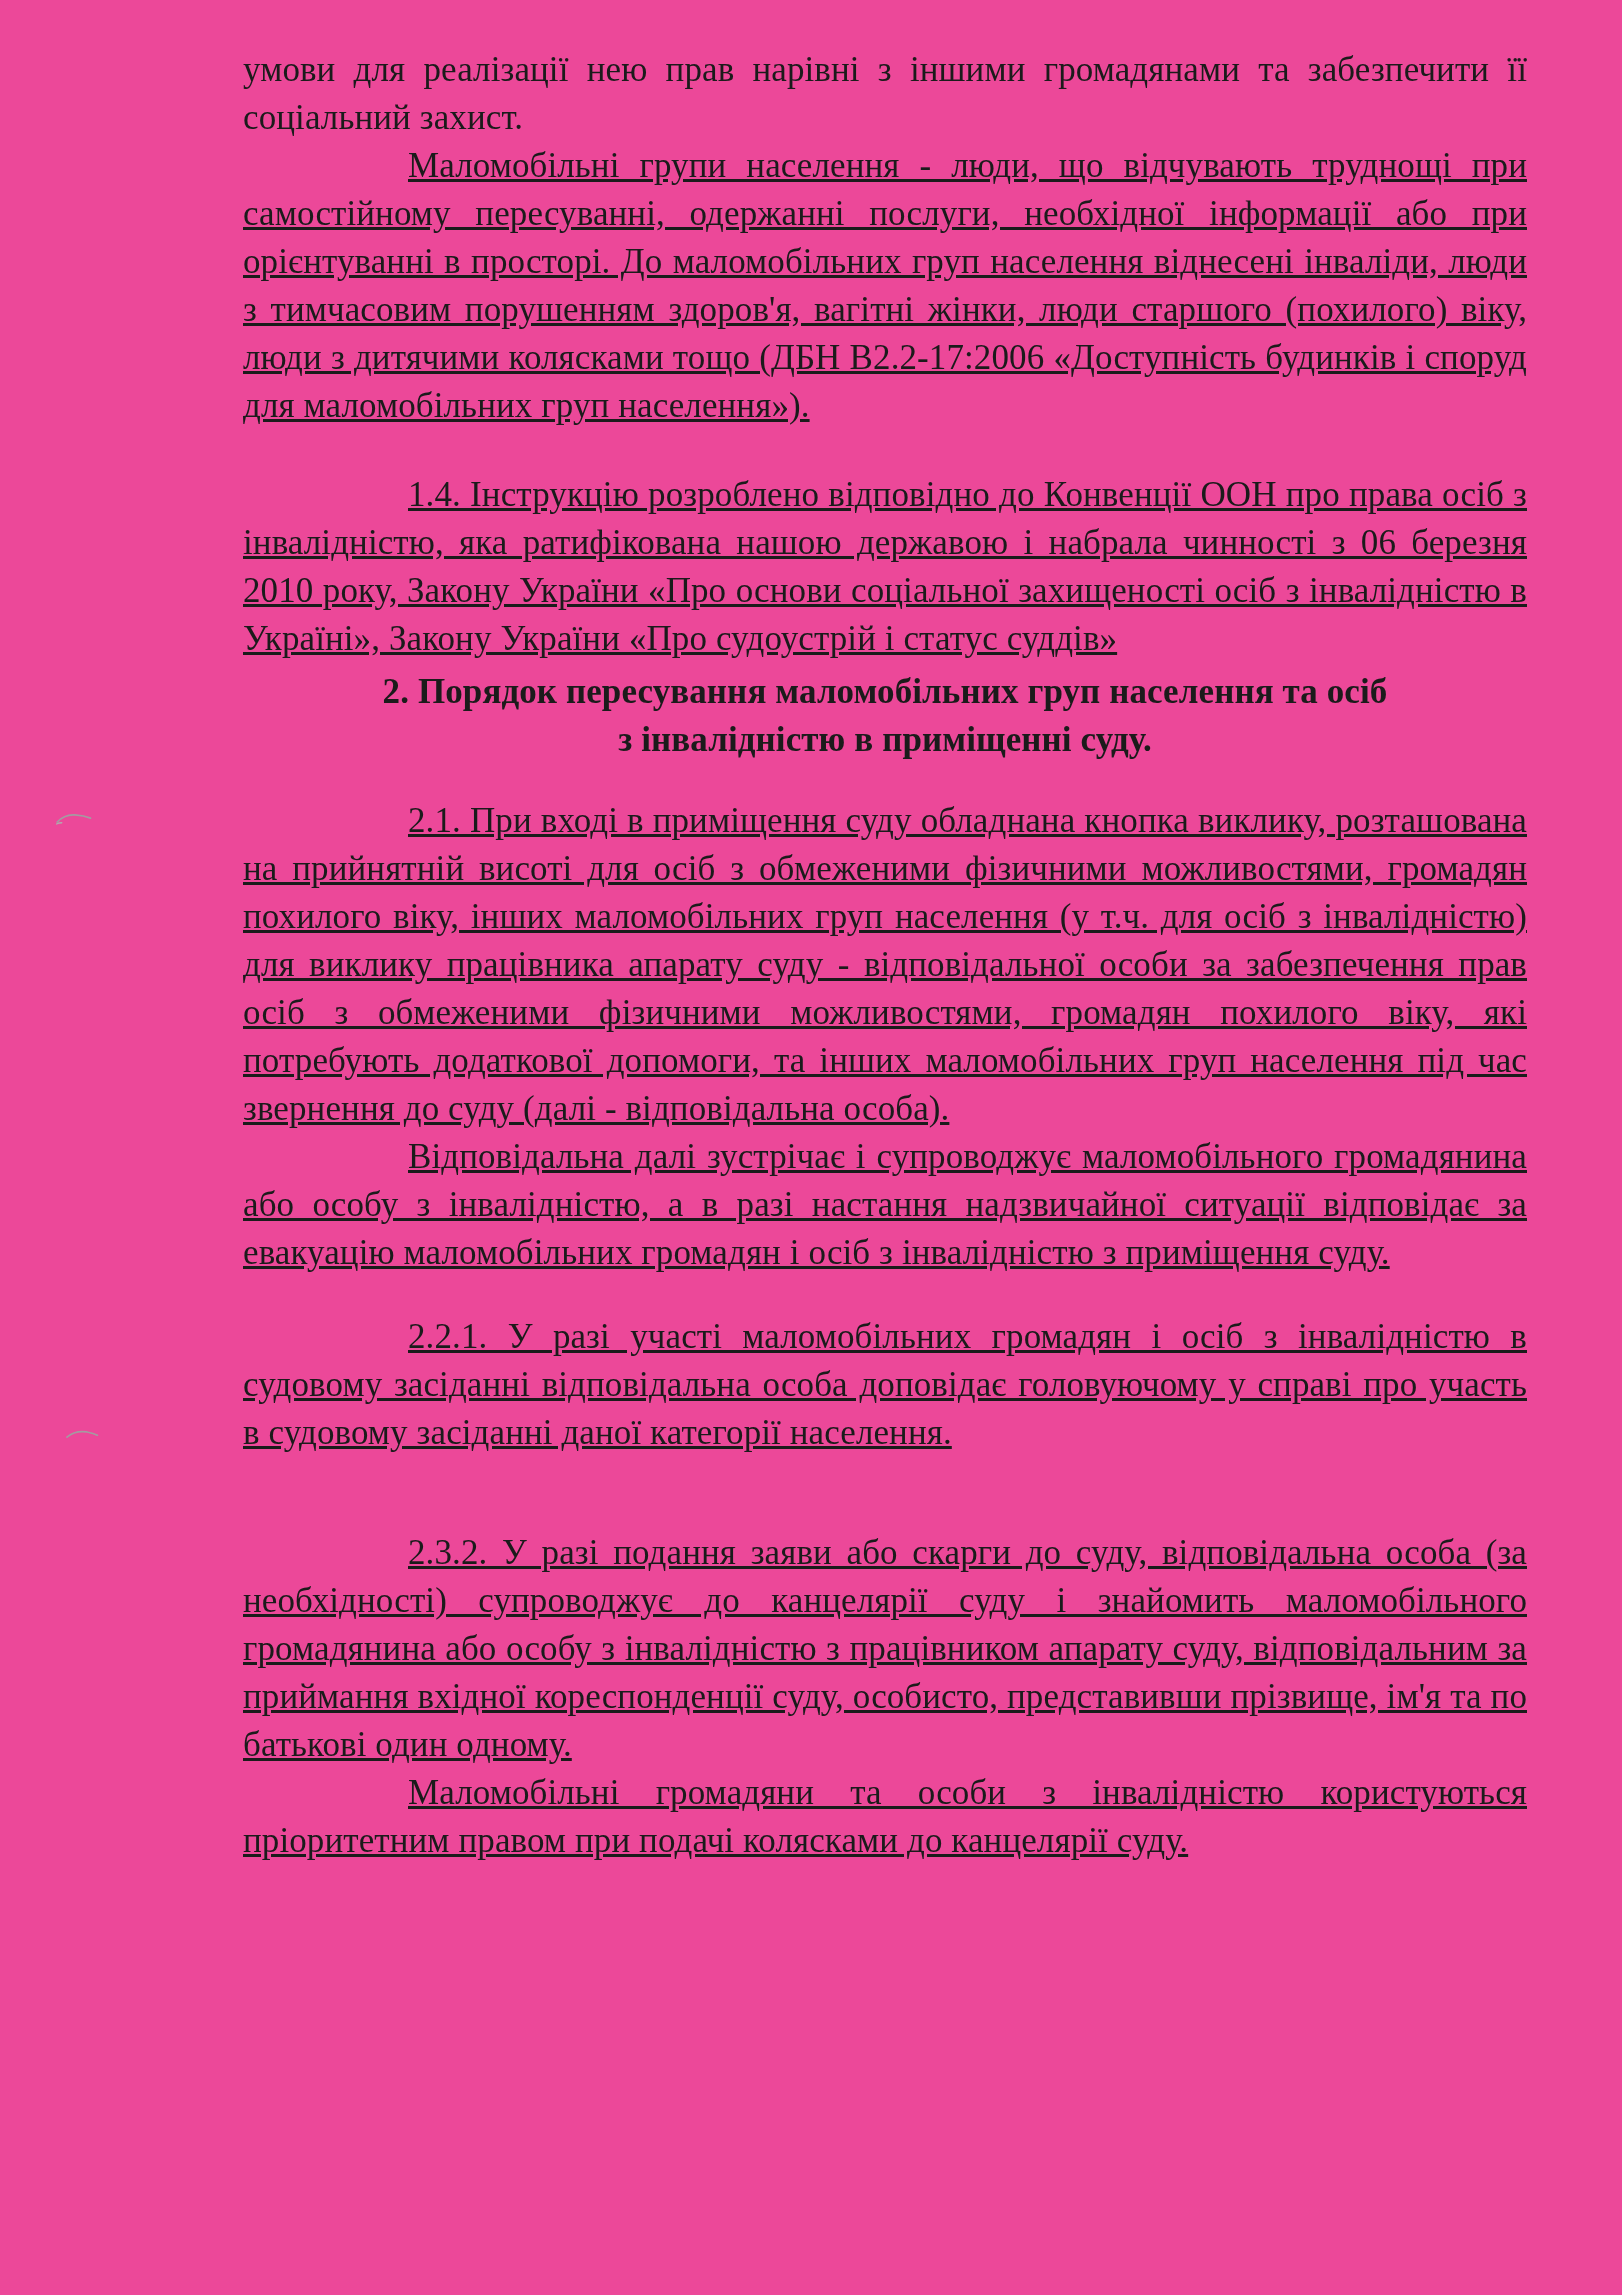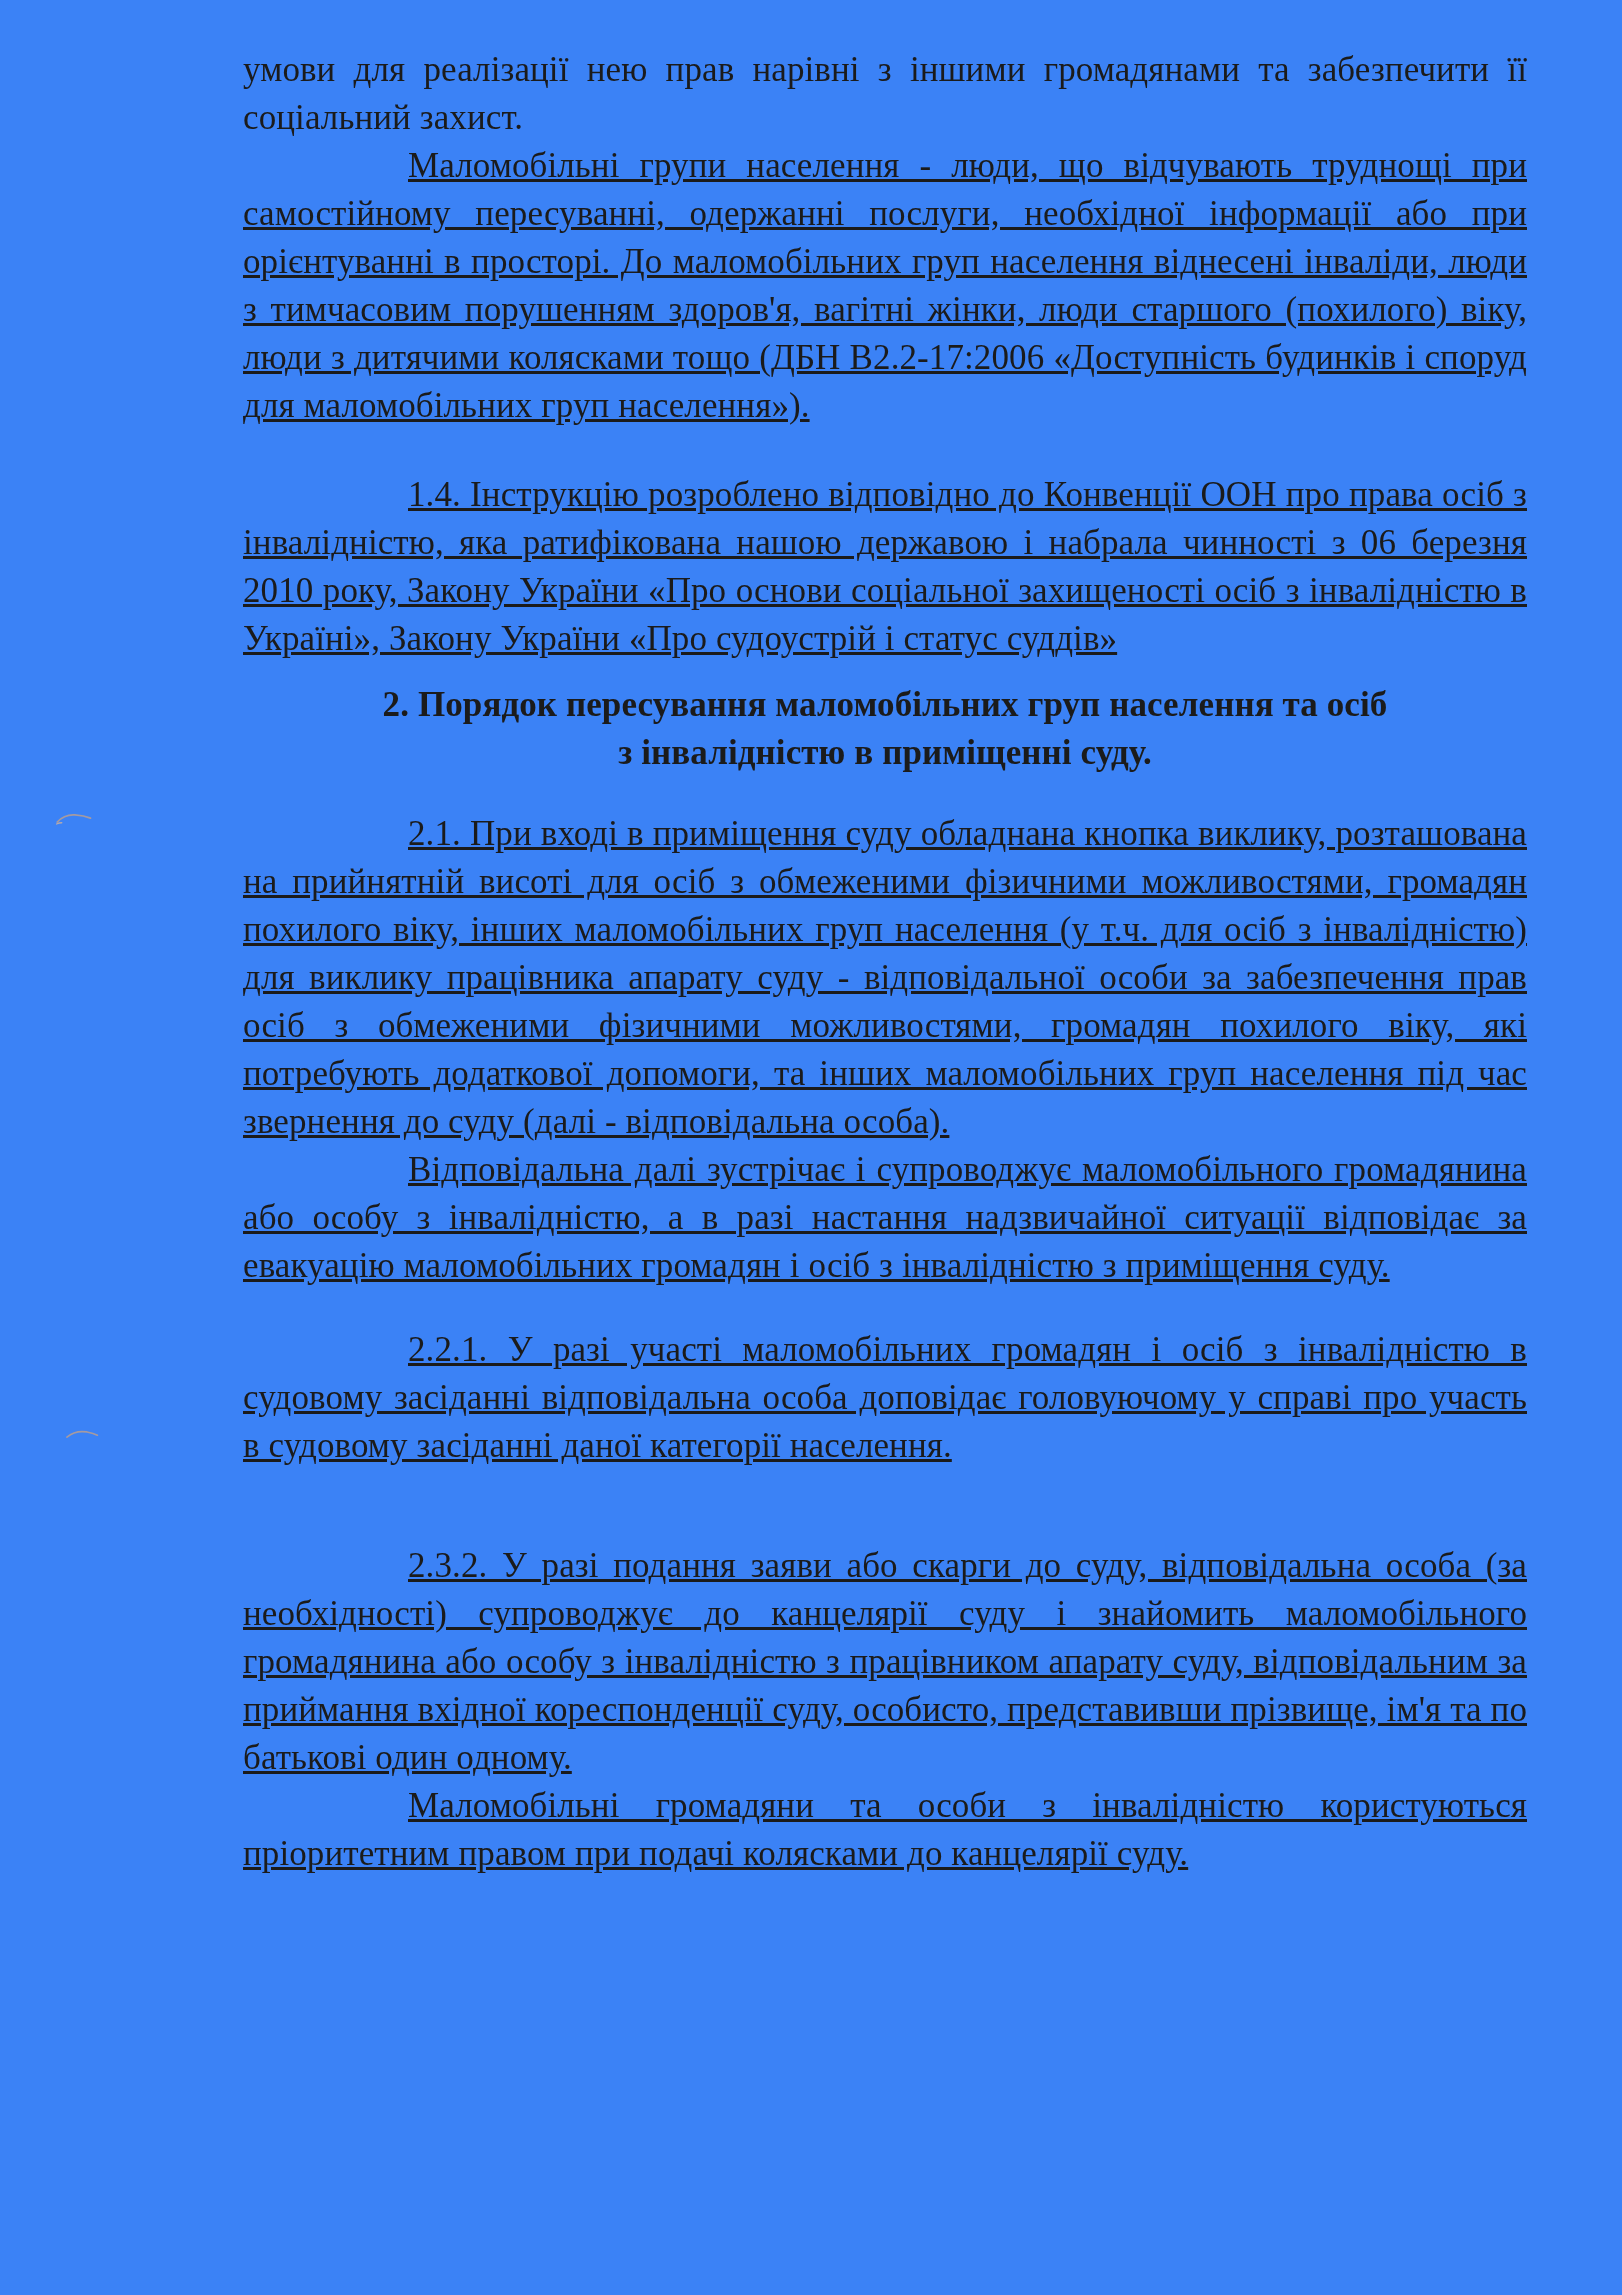--- a/index.html
+++ b/index.html
@@ -4,21 +4,21 @@
 <style>
   html, body {
     margin: 0;
     padding: 0;
     background: #e8e8e8;
   }
   .page {
     position: relative;
     width: 1622px;
     height: 2295px;
-    background: #3b82f6;
+    background: #ec4899;
     overflow: hidden;
     font-family: "Liberation Serif", "DejaVu Serif", serif;
     color: #1b1b1b;
   }
   .content {
     position: absolute;
     left: 243px;
     top: 46px;
     width: 1284px;
     font-size: 35px;
@@ -29,21 +29,21 @@
   .para {
     margin: 0;
     padding: 0;
   }
   .ind { text-indent: 165px; text-decoration: underline; }
   .gap-14  { margin-top: 41px; }
   .gap-22  { margin-top: 23px; }
   .gap-221 { margin-top: 36px; }
   .gap-232 { margin-top: 72px; }
   .heading {
-    margin: 18px auto 33px auto;
+    margin: 5px auto 33px auto;
     max-width: 1021px;
     font-size: 35px;
     line-height: 48px;
     font-weight: bold;
     text-align: center;
     text-indent: 0;
   }
   .pencil-mark {
     position: absolute;
     pointer-events: none;

